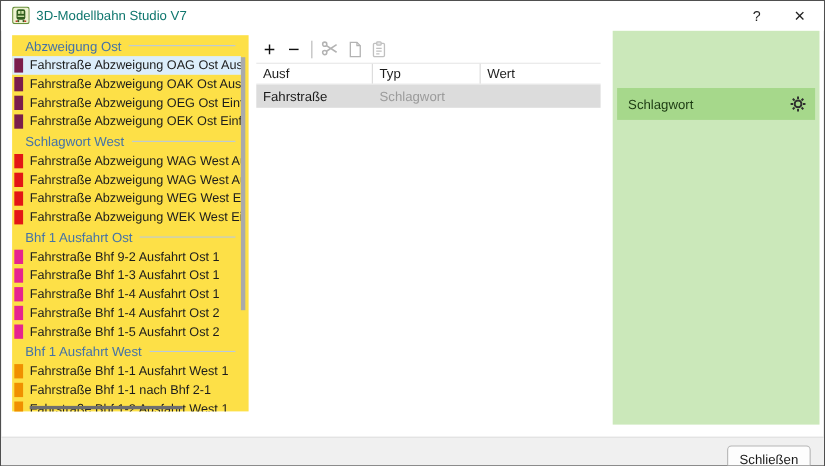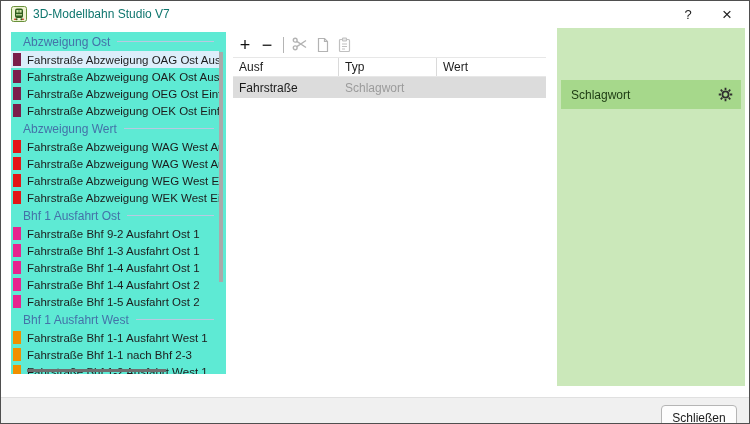--- a/index.html
+++ b/index.html
@@ -11,21 +11,21 @@
   .titlebar { position:absolute; left:0; top:0; width:100%; height:27px; background:#ffffff; }
   .app-icon { position:absolute; left:10px; top:5px; width:16px; height:16px; }
   .title-text { position:absolute; left:32px; top:0; line-height:27px; font-size:12px; color:#0f766e; }
   .tb-btn { position:absolute; top:0; width:32px; height:27px; display:flex; align-items:center;
             justify-content:center; cursor:default; color:#222; }
   .help-btn { right:45px; font-size:13px; }
   .close-btn { right:6px; font-size:17px; font-weight:300; }
 
   
   .route-list { position:absolute; left:10px; top:31px; width:215px; height:342px;
-                overflow:hidden; background:#5eead4; }
+                overflow:hidden; background:#fde047; }
   .group-header { display:flex; align-items:center; height:19px; padding-left:12px; }
   .group-title { color:#4472a8; font-size:12px; white-space:nowrap; }
   .group-rule { flex:1; height:1px; background:#b9c9e0; margin-left:7px; margin-right:12px; }
   .list-item { display:flex; align-items:center; height:17px; padding-left:2px;
                width:208px; white-space:nowrap; overflow:hidden; cursor:default; }
   .list-item.selected { background:#dceefb; }
   .swatch { width:8px; height:13px; margin-right:6px; flex:0 0 auto; }
   .item-label { font-size:11.5px; color:#1c1c1c; }
   .v-scroll-thumb { position:absolute; right:3px; top:20px; width:4px; height:230px; background:#aaaaaa; }
   .h-scroll-thumb { position:absolute; left:16px; bottom:2px; width:139px; height:3px; background:#6f6f6f; }
@@ -104,21 +104,21 @@
           <span class="swatch" style="background: rgb(123, 30, 75);"></span>
           <span class="item-label">Fahrstraße Abzweigung OEG Ost Einfa..</span>
         </div>
         <div class="list-item">
           <span class="swatch" style="background: rgb(123, 30, 75);"></span>
           <span class="item-label">Fahrstraße Abzweigung OEK Ost Einfa..</span>
         </div>
       </div>
       <div>
         <div class="group-header">
-          <span class="group-title">Abzweigung Wert</span>
+          <span class="group-title">Schlagwort West</span>
           <span class="group-rule"></span>
         </div>
         <div class="list-item">
           <span class="swatch" style="background: rgb(227, 22, 22);"></span>
           <span class="item-label">Fahrstraße Abzweigung WAG West Au..</span>
         </div>
         <div class="list-item">
           <span class="swatch" style="background: rgb(227, 22, 22);"></span>
           <span class="item-label">Fahrstraße Abzweigung WAG West Au..</span>
         </div>
@@ -161,21 +161,21 @@
         <div class="group-header">
           <span class="group-title">Bhf 1 Ausfahrt West</span>
           <span class="group-rule"></span>
         </div>
         <div class="list-item">
           <span class="swatch" style="background: rgb(240, 144, 0);"></span>
           <span class="item-label">Fahrstraße Bhf 1-1 Ausfahrt West 1</span>
         </div>
         <div class="list-item">
           <span class="swatch" style="background: rgb(240, 144, 0);"></span>
-          <span class="item-label">Fahrstraße Bhf 1-1 nach Bhf 2-3</span>
+          <span class="item-label">Fahrstraße Bhf 1-1 nach Bhf 2-1</span>
         </div>
         <div class="list-item">
           <span class="swatch" style="background: rgb(240, 144, 0);"></span>
           <span class="item-label">Fahrstraße Bhf 1-2 Ausfahrt West 1</span>
         </div>
       </div>
       <div class="v-scroll-thumb"></div>
     <div class="h-scroll-thumb"></div>
   </div>
 

